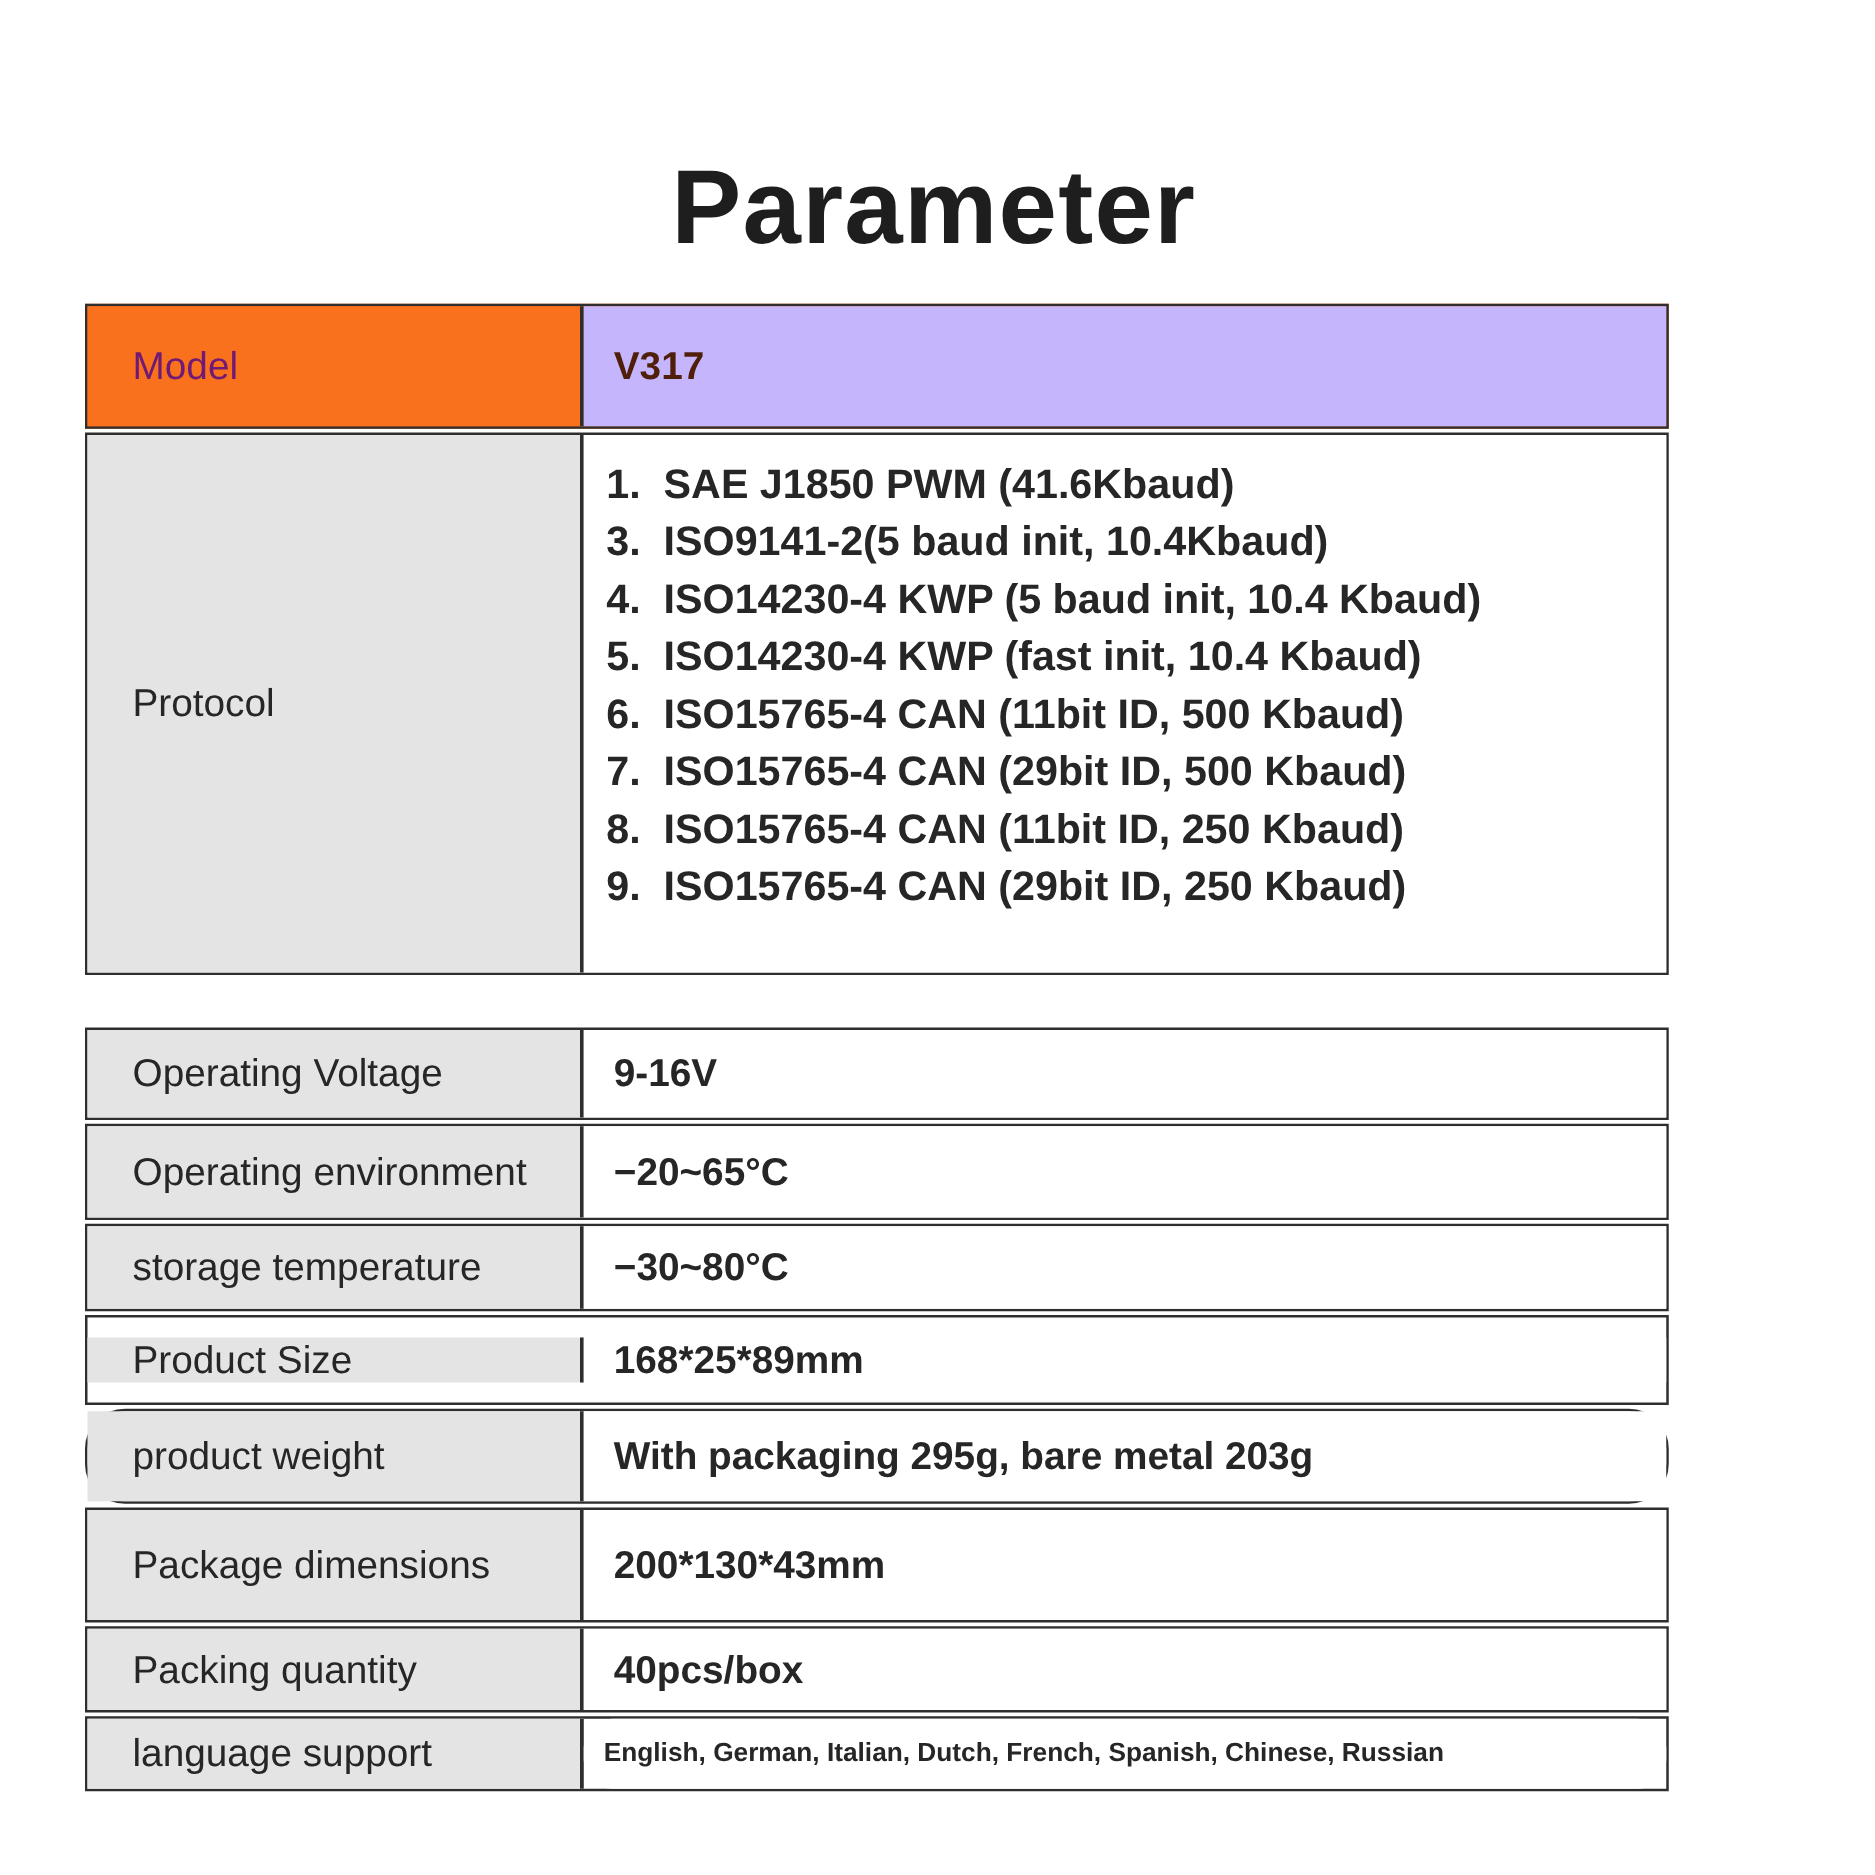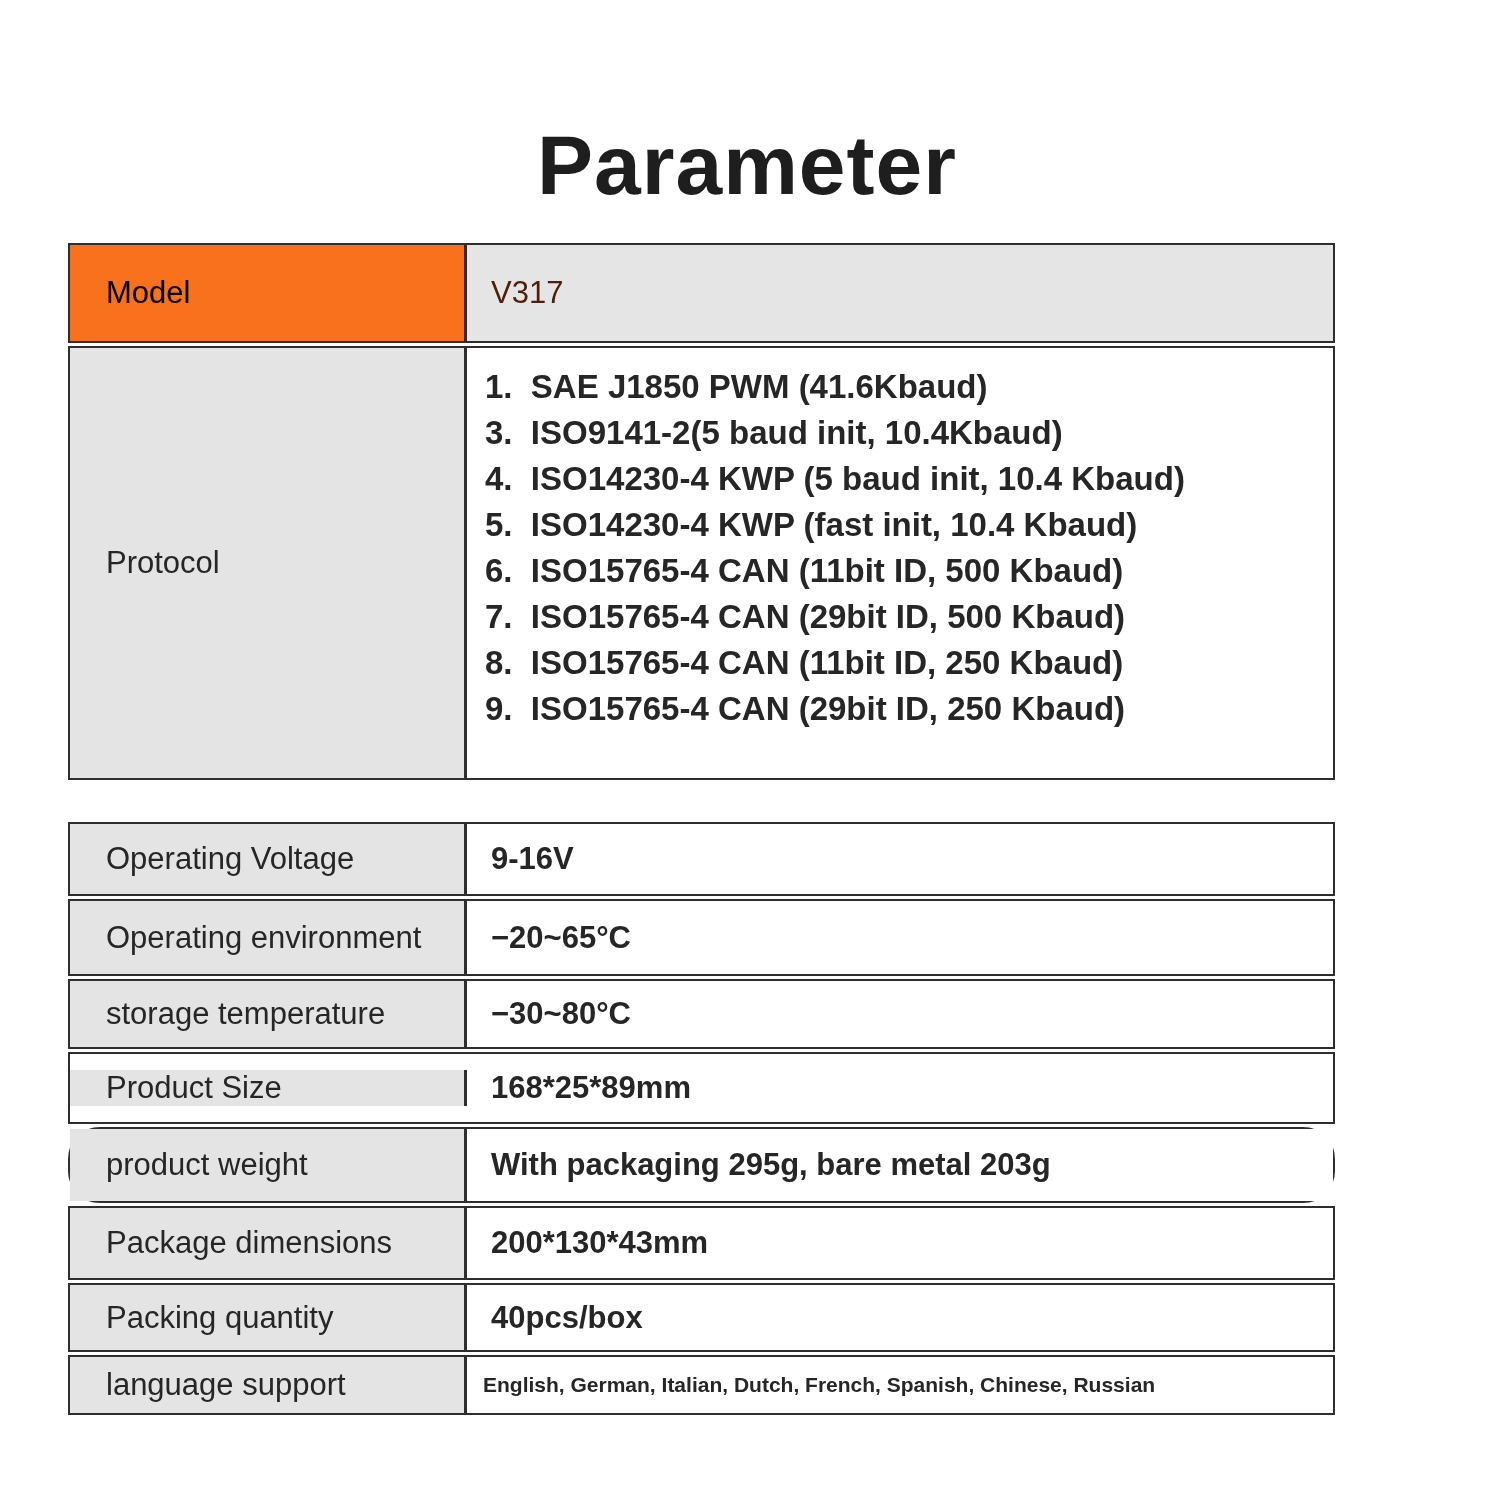--- a/index.html
+++ b/index.html
@@ -50,47 +50,47 @@
     align-items:center;
     padding-left:24px;
     font-size:31px;
     color:#262626;
     background:#ffffff;
     font-weight:bold;
   }
   .header-row { height:100px; background:#f9701d; }
   .header-row .cell.label {
     background:#f9701d;
-    color:#000000;
+    color:#701a75;
     font-weight:500;
   }
   .header-row .cell.value {
-    background:#e5e5e5;
+    background:#c4b5fd;
     color:#4f1f0a;
-    font-weight:400;
+    font-weight:700;
   }
   .protocol-row { height:434px; }
   .protocol-row .cell.value {
     display:block;
     padding-top:16px;
     padding-left:18px;
   }
   .pline {
     font-size:33px;
     line-height:46px;
     color:#262626;
     white-space:pre;
   }
   
   .row:nth-child(3)  { height:74px;margin-top:42px; }
   .row:nth-child(4)  { height:77px; }
   .row:nth-child(5)  { height:70px; }
   .row:nth-child(6)  { height:72px;align-items:center; }
   .row:nth-child(7)  { height:76px;border-radius:32px; }
-  .row:nth-child(8)  { height:74px;justify-content:center; }
+  .row:nth-child(8)  { height:92px;justify-content:center; }
   .row:nth-child(9)  { height:69px; }
   .row:nth-child(10) { height:60px; }
   .row:nth-child(10) .cell.value {
     font-size:21px;
     padding-left:16px;
     border-radius:23px;
   }
 </style>
 </head>
 <body>

